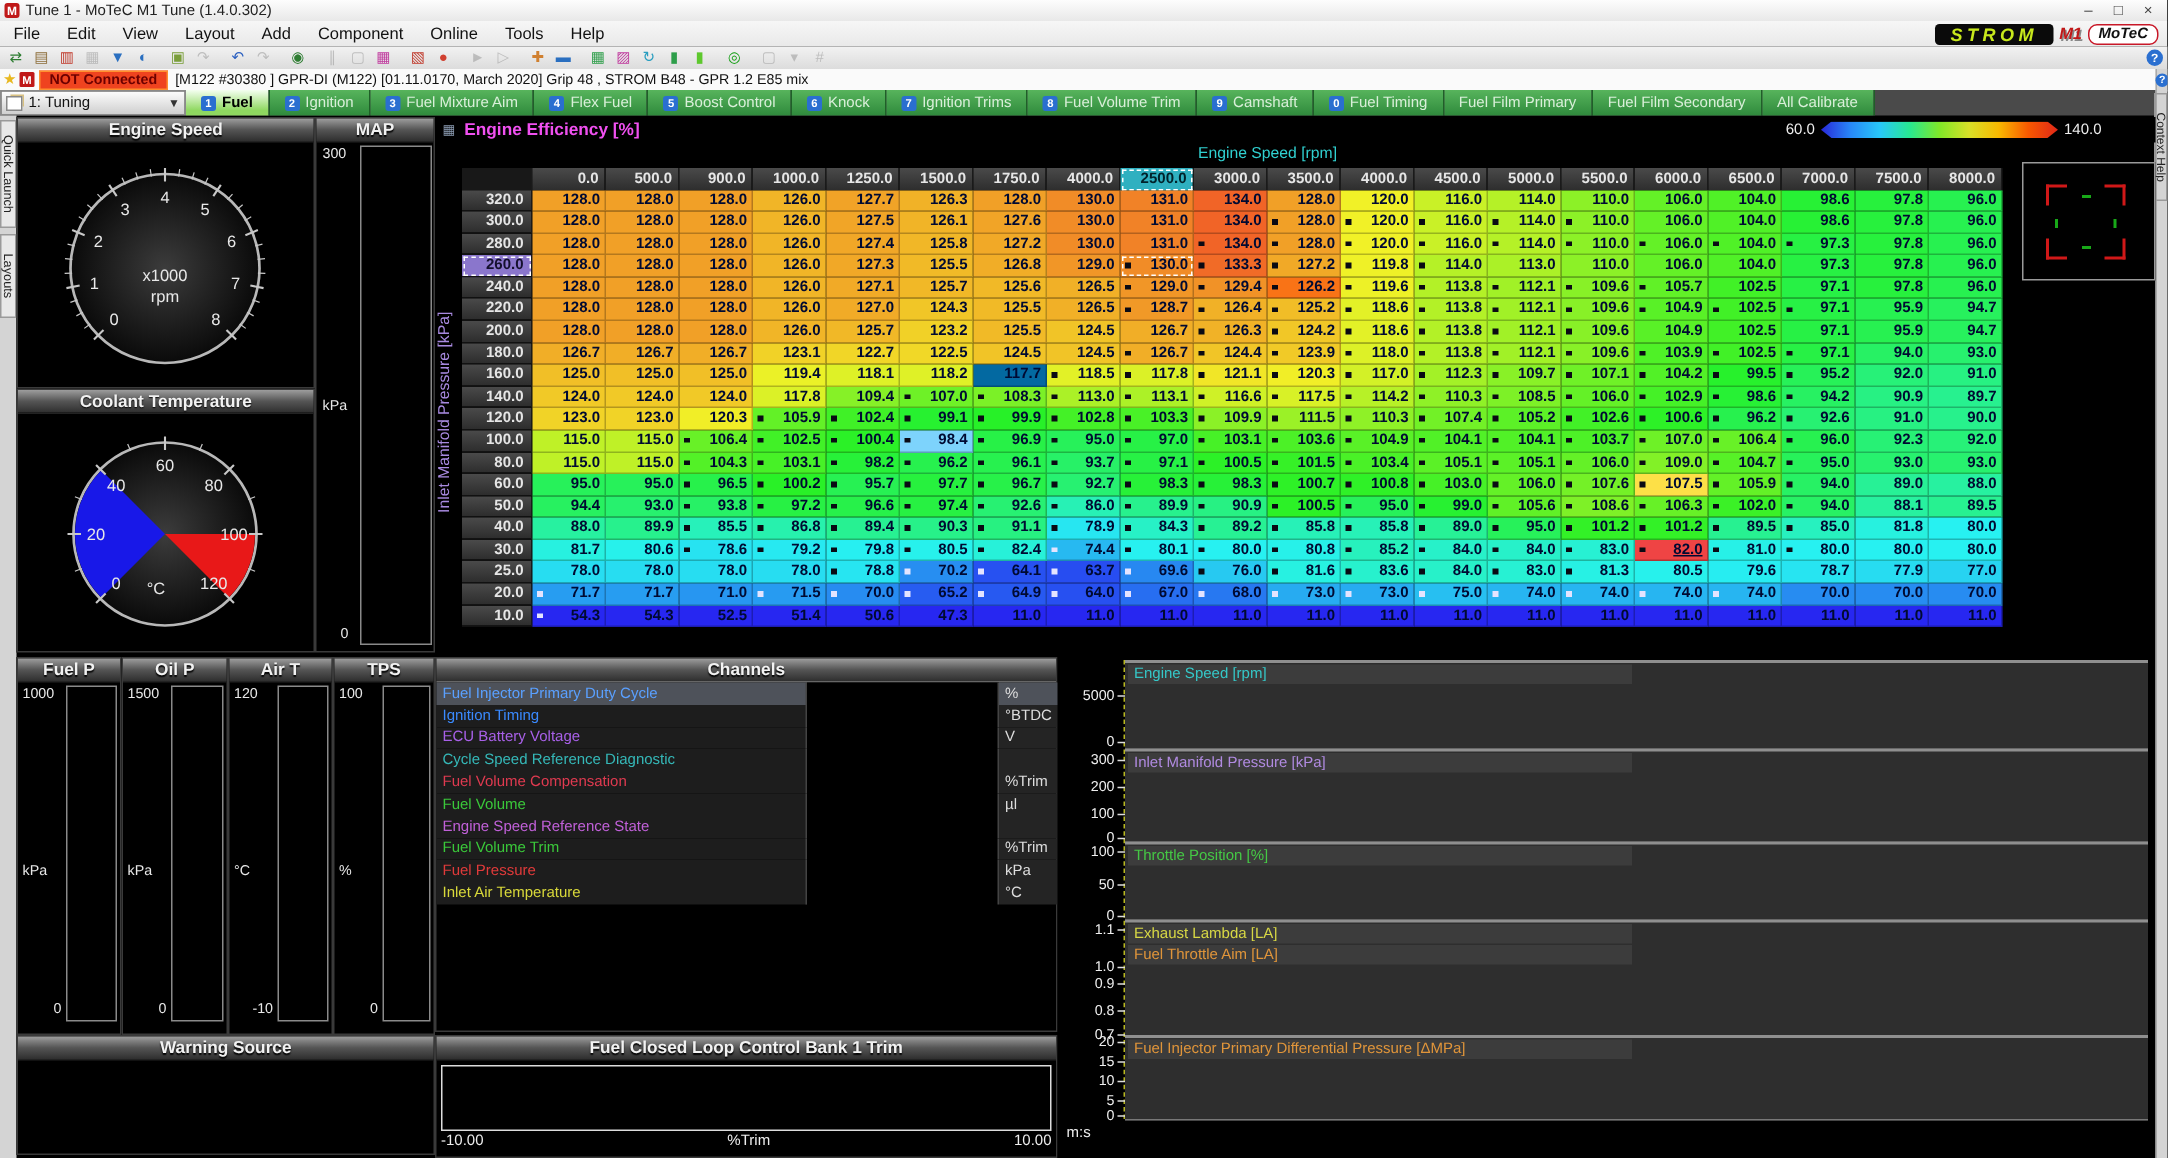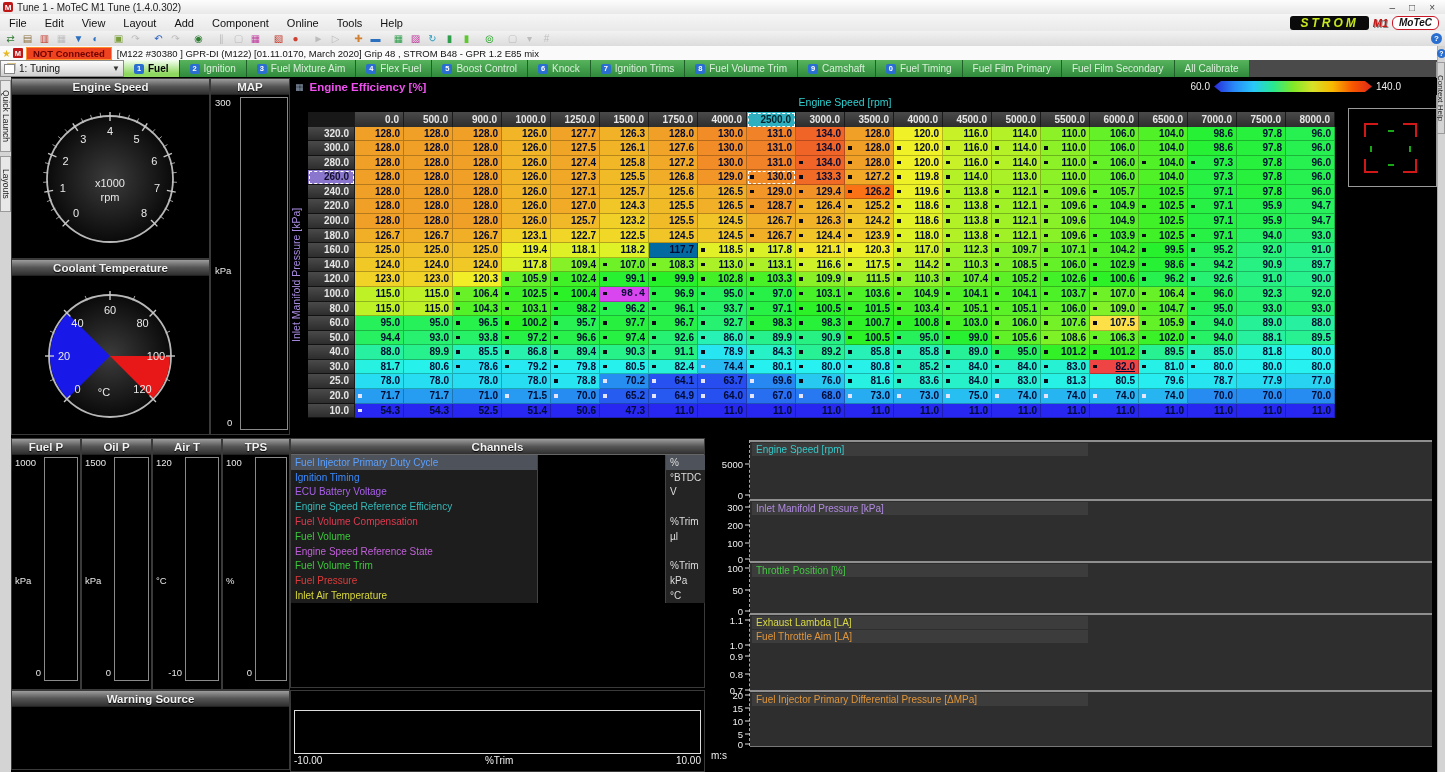--- a/index.html
+++ b/index.html
@@ -629,21 +629,21 @@
     <div class="cell" style="background: rgb(39, 241, 78);">96.2<span class="dot" style="background: rgb(10, 10, 20);"></span></div>
     <div class="cell" style="background: rgb(39, 241, 114);">92.6<span class="dot" style="background: rgb(10, 10, 20);"></span></div>
     <div class="cell" style="background: rgb(39, 241, 130);">91.0</div>
     <div class="cell" style="background: rgb(39, 241, 140);">90.0</div>
     <div class="rh">100.0</div>
     <div class="cell" style="background: rgb(191, 241, 39);">115.0</div>
     <div class="cell" style="background: rgb(191, 241, 39);">115.0</div>
     <div class="cell" style="background: rgb(104, 241, 39);">106.4<span class="dot" style="background: rgb(10, 10, 20);"></span></div>
     <div class="cell" style="background: rgb(65, 241, 39);">102.5<span class="dot" style="background: rgb(10, 10, 20);"></span></div>
     <div class="cell" style="background: rgb(43, 241, 39);">100.4<span class="dot" style="background: rgb(10, 10, 20);"></span></div>
-    <div class="cell" style="background: #d946ef; font-family: Liberation Mono, monospace;">98.4<span class="dot" style="background: rgb(10, 10, 20);"></span></div>
+    <div class="cell" style="background: #7dd3fc;">98.4<span class="dot" style="background: rgb(10, 10, 20);"></span></div>
     <div class="cell" style="background: rgb(39, 241, 71);">96.9<span class="dot" style="background: rgb(10, 10, 20);"></span></div>
     <div class="cell" style="background: rgb(39, 241, 90);">95.0<span class="dot" style="background: rgb(10, 10, 20);"></span></div>
     <div class="cell" style="background: rgb(39, 241, 70);">97.0<span class="dot" style="background: rgb(10, 10, 20);"></span></div>
     <div class="cell" style="background: rgb(71, 241, 39);">103.1<span class="dot" style="background: rgb(10, 10, 20);"></span></div>
     <div class="cell" style="background: rgb(76, 241, 39);">103.6<span class="dot" style="background: rgb(10, 10, 20);"></span></div>
     <div class="cell" style="background: rgb(89, 241, 39);">104.9<span class="dot" style="background: rgb(10, 10, 20);"></span></div>
     <div class="cell" style="background: rgb(81, 241, 39);">104.1<span class="dot" style="background: rgb(10, 10, 20);"></span></div>
     <div class="cell" style="background: rgb(81, 241, 39);">104.1<span class="dot" style="background: rgb(10, 10, 20);"></span></div>
     <div class="cell" style="background: rgb(77, 241, 39);">103.7<span class="dot" style="background: rgb(10, 10, 20);"></span></div>
     <div class="cell" style="background: rgb(110, 241, 39);">107.0<span class="dot" style="background: rgb(10, 10, 20);"></span></div>
@@ -878,21 +878,21 @@
         <span class="cn" style="color: rgb(58, 138, 255);">Ignition Timing</span>
         <span class="cv"></span>
         <span class="cu">°BTDC</span>
       </div>
       <div class="chrow">
         <span class="cn" style="color: rgb(168, 96, 232);">ECU Battery Voltage</span>
         <span class="cv"></span>
         <span class="cu">V</span>
       </div>
       <div class="chrow">
-        <span class="cn" style="color: rgb(53, 184, 184);">Engine Speed Reference Efficiency</span>
+        <span class="cn" style="color: rgb(53, 184, 184);">Cycle Speed Reference Diagnostic</span>
         <span class="cv"></span>
         <span class="cu"></span>
       </div>
       <div class="chrow">
         <span class="cn" style="color: rgb(224, 58, 80);">Fuel Volume Compensation</span>
         <span class="cv"></span>
         <span class="cu">%Trim</span>
       </div>
       <div class="chrow">
         <span class="cn" style="color: rgb(58, 200, 58);">Fuel Volume</span>
@@ -916,20 +916,21 @@
       </div>
       <div class="chrow">
         <span class="cn" style="color: rgb(216, 216, 58);">Inlet Air Temperature</span>
         <span class="cv"></span>
         <span class="cu">°C</span>
       </div>
     </div>
 </div>
 
 <div class="panel" style="left:290px;top:690px;width:415px;height:82px;">
+  <div class="ptitle">Fuel Closed Loop Control Bank 1 Trim</div>
   <div id="clcbox"></div>
   <div id="clcscale">
     <span>-10.00</span>
     <span>%Trim</span>
     <span>10.00</span>
   </div>
 </div>
 
 <div id="grapharea">
   <div id="yaxisline"></div>

